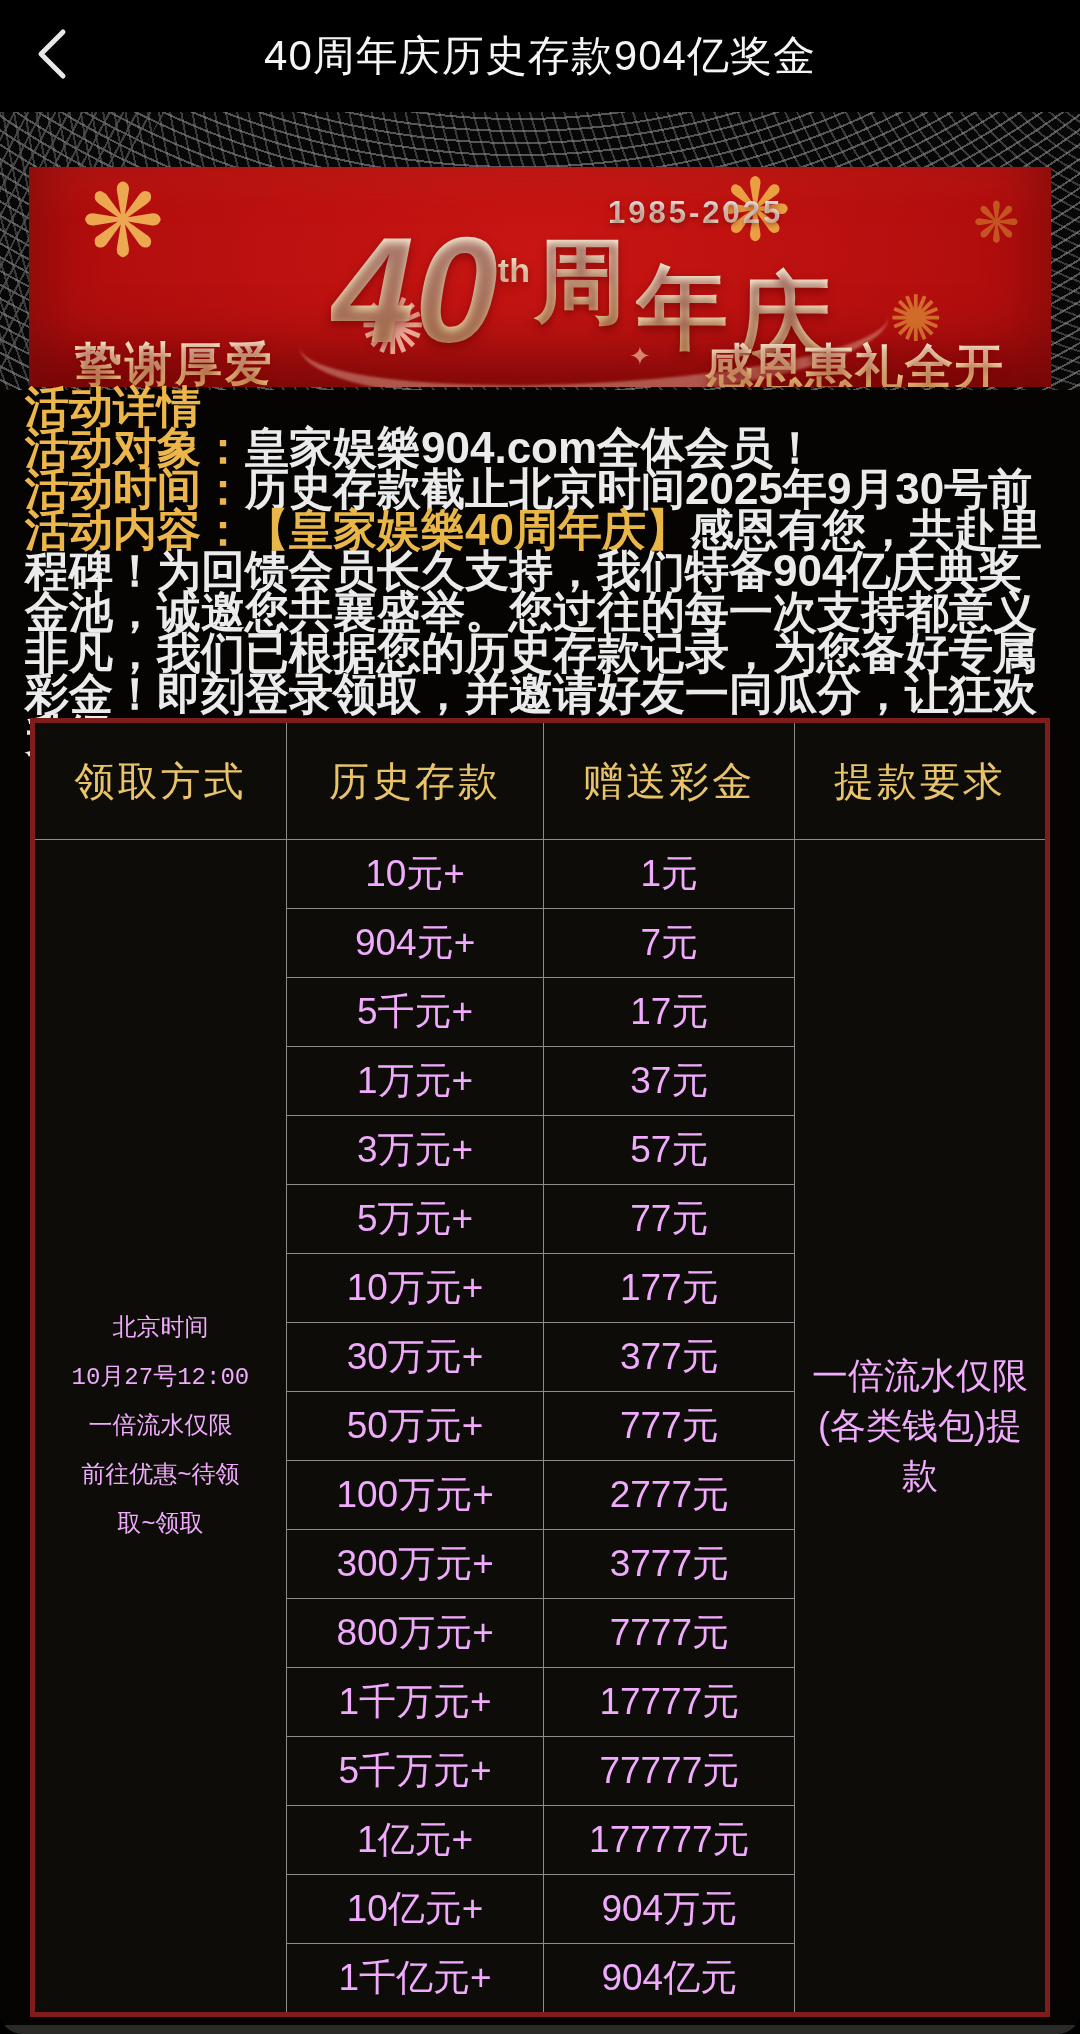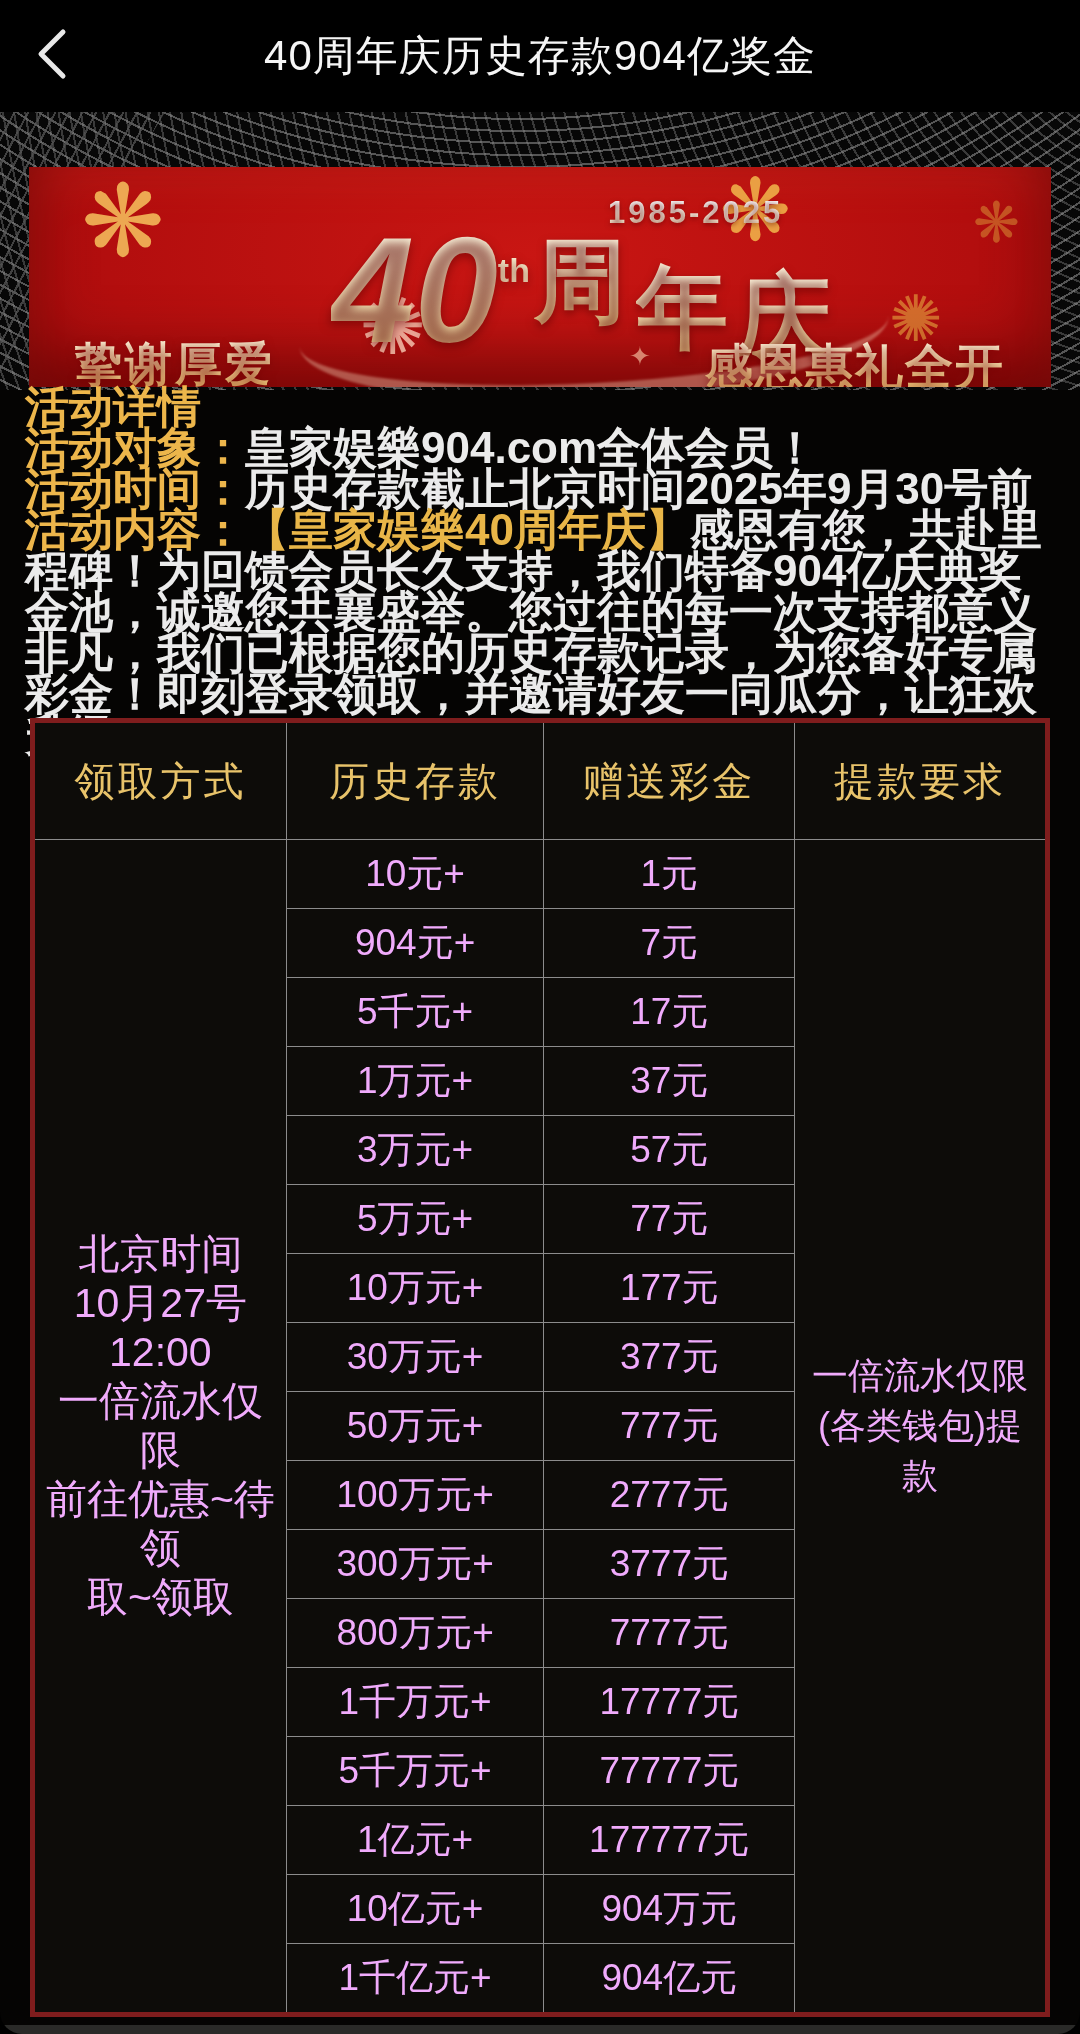--- a/index.html
+++ b/index.html
@@ -94,21 +94,21 @@
     grid-template-rows:116px repeat(17,68px);
     gap:1px;background:#8c8c8c;border:5px solid #7f1d1d;box-sizing:border-box;
   }
   .bt-cell{
     background:#0d0c09;display:flex;align-items:center;justify-content:center;
     color:#f0abfc;font-size:37px;
   }
   .bt-head{color:#e8c36a;font-size:40px;font-weight:500;letter-spacing:3px;}
   .bt-merged-left{grid-column:1;grid-row:2 / span 17;}
   .bt-merged-right{grid-column:4;grid-row:2 / span 17;}
-  .merged-text{font-size:41px;line-height:49px;text-align:center;padding:0 6px;}
+  .merged-text{font-size:24px;line-height:49px;text-align:center;padding:0 6px;font-family:Liberation Mono, monospace;}
   .merged-text span{display:block;}
   .wrap-text{font-size:36px;line-height:50px;text-align:center;padding:0 16px;}
   
   .bottom-strip{position:absolute;left:0;bottom:0;width:1080px;height:9px;background:#2a2a28;}
 </style>
 </head>
 <body>
 
 <div class="page">
 

